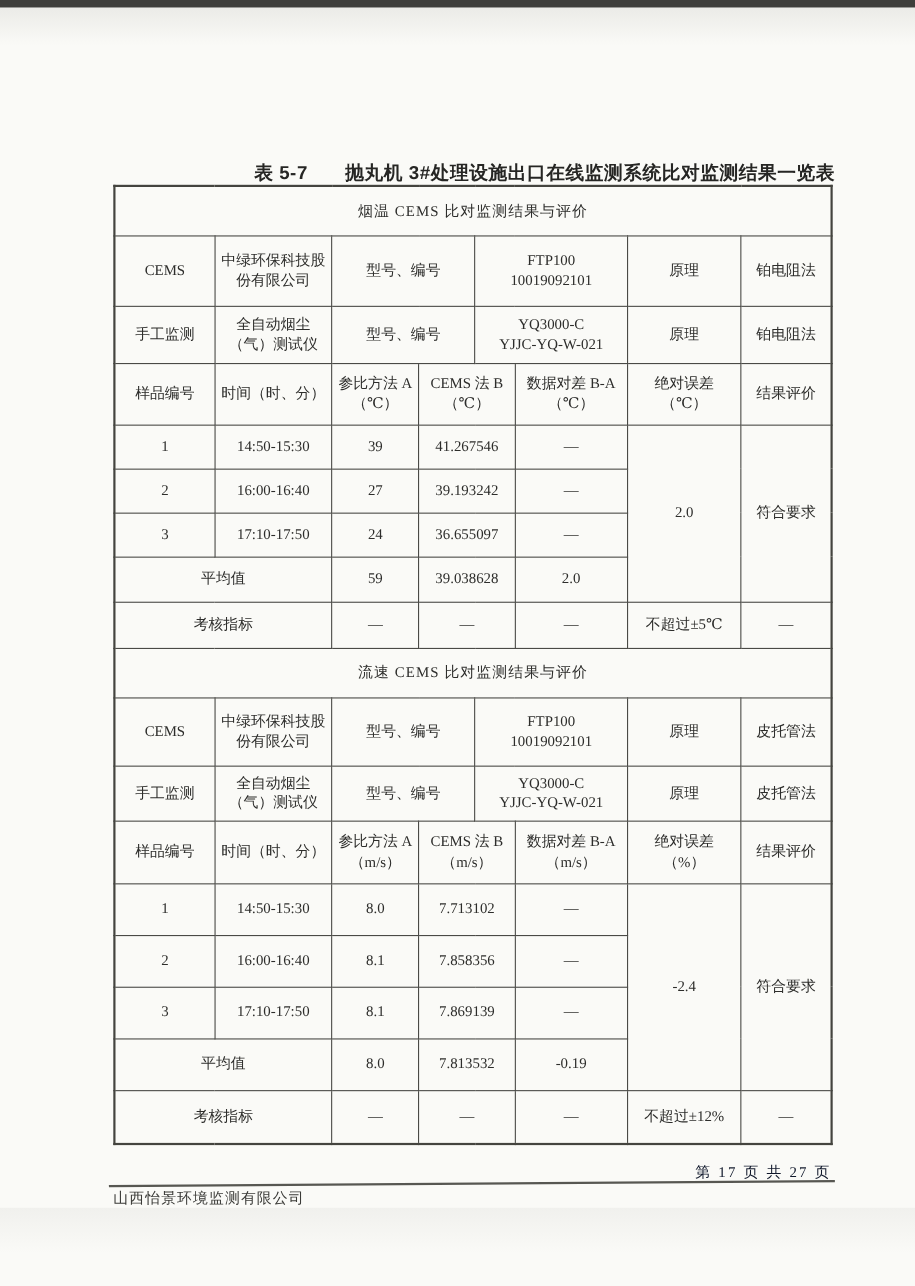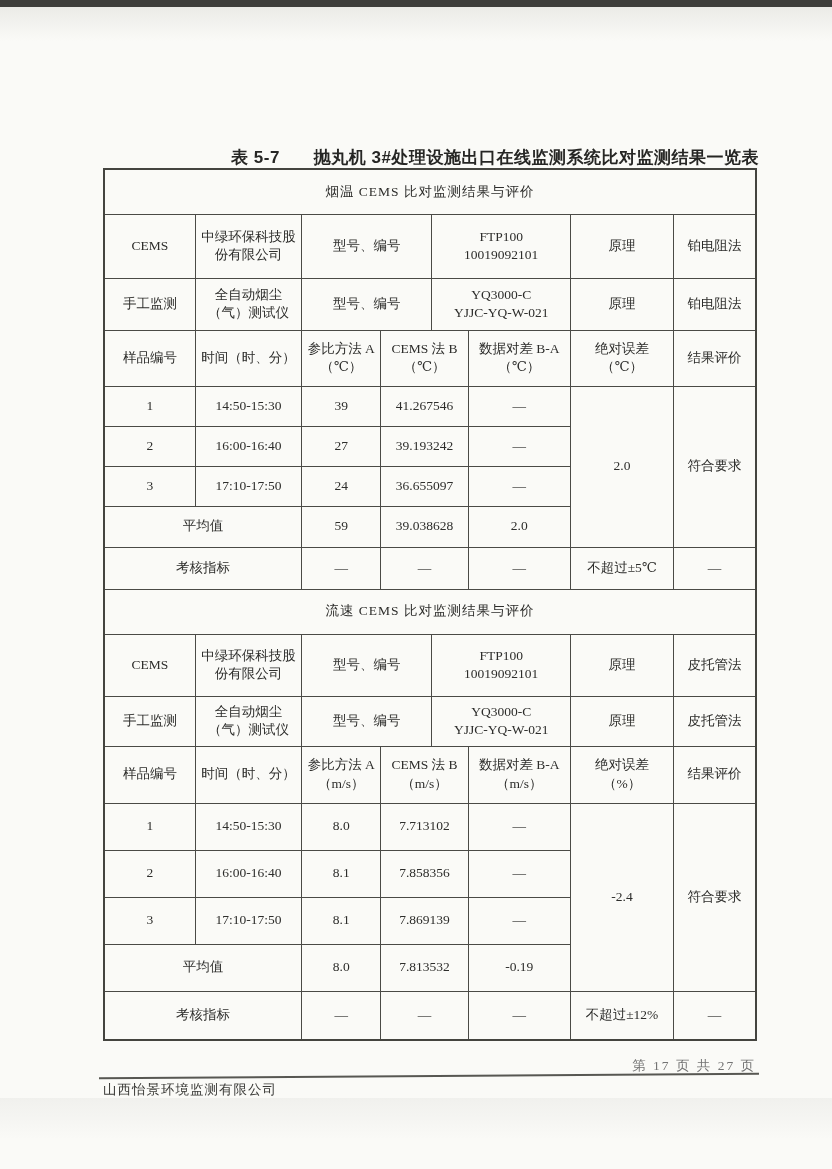--- a/index.html
+++ b/index.html
@@ -55,21 +55,21 @@
     position:absolute;left:99px;top:1075px;width:660px;height:0;
     border-top:2px solid #575752;
     transform:rotate(-0.4deg);
   }
   .footer-company{
     position:absolute;left:103px;top:1081px;
     font-size:13.5px;color:#3a3a37;letter-spacing:1px;
   }
   .footer-page{
     position:absolute;right:76px;top:1057px;
-    font-size:13.5px;color:#737373;letter-spacing:2px;
+    font-size:13.5px;color:#0f172a;letter-spacing:2px;
   }
 </style>
 </head>
 <body>
 
 <div class="page">
   <div class="scan-top"></div>
   <div class="scan-shade-top"></div>
   <div class="scan-shade-bottom"></div>
 

